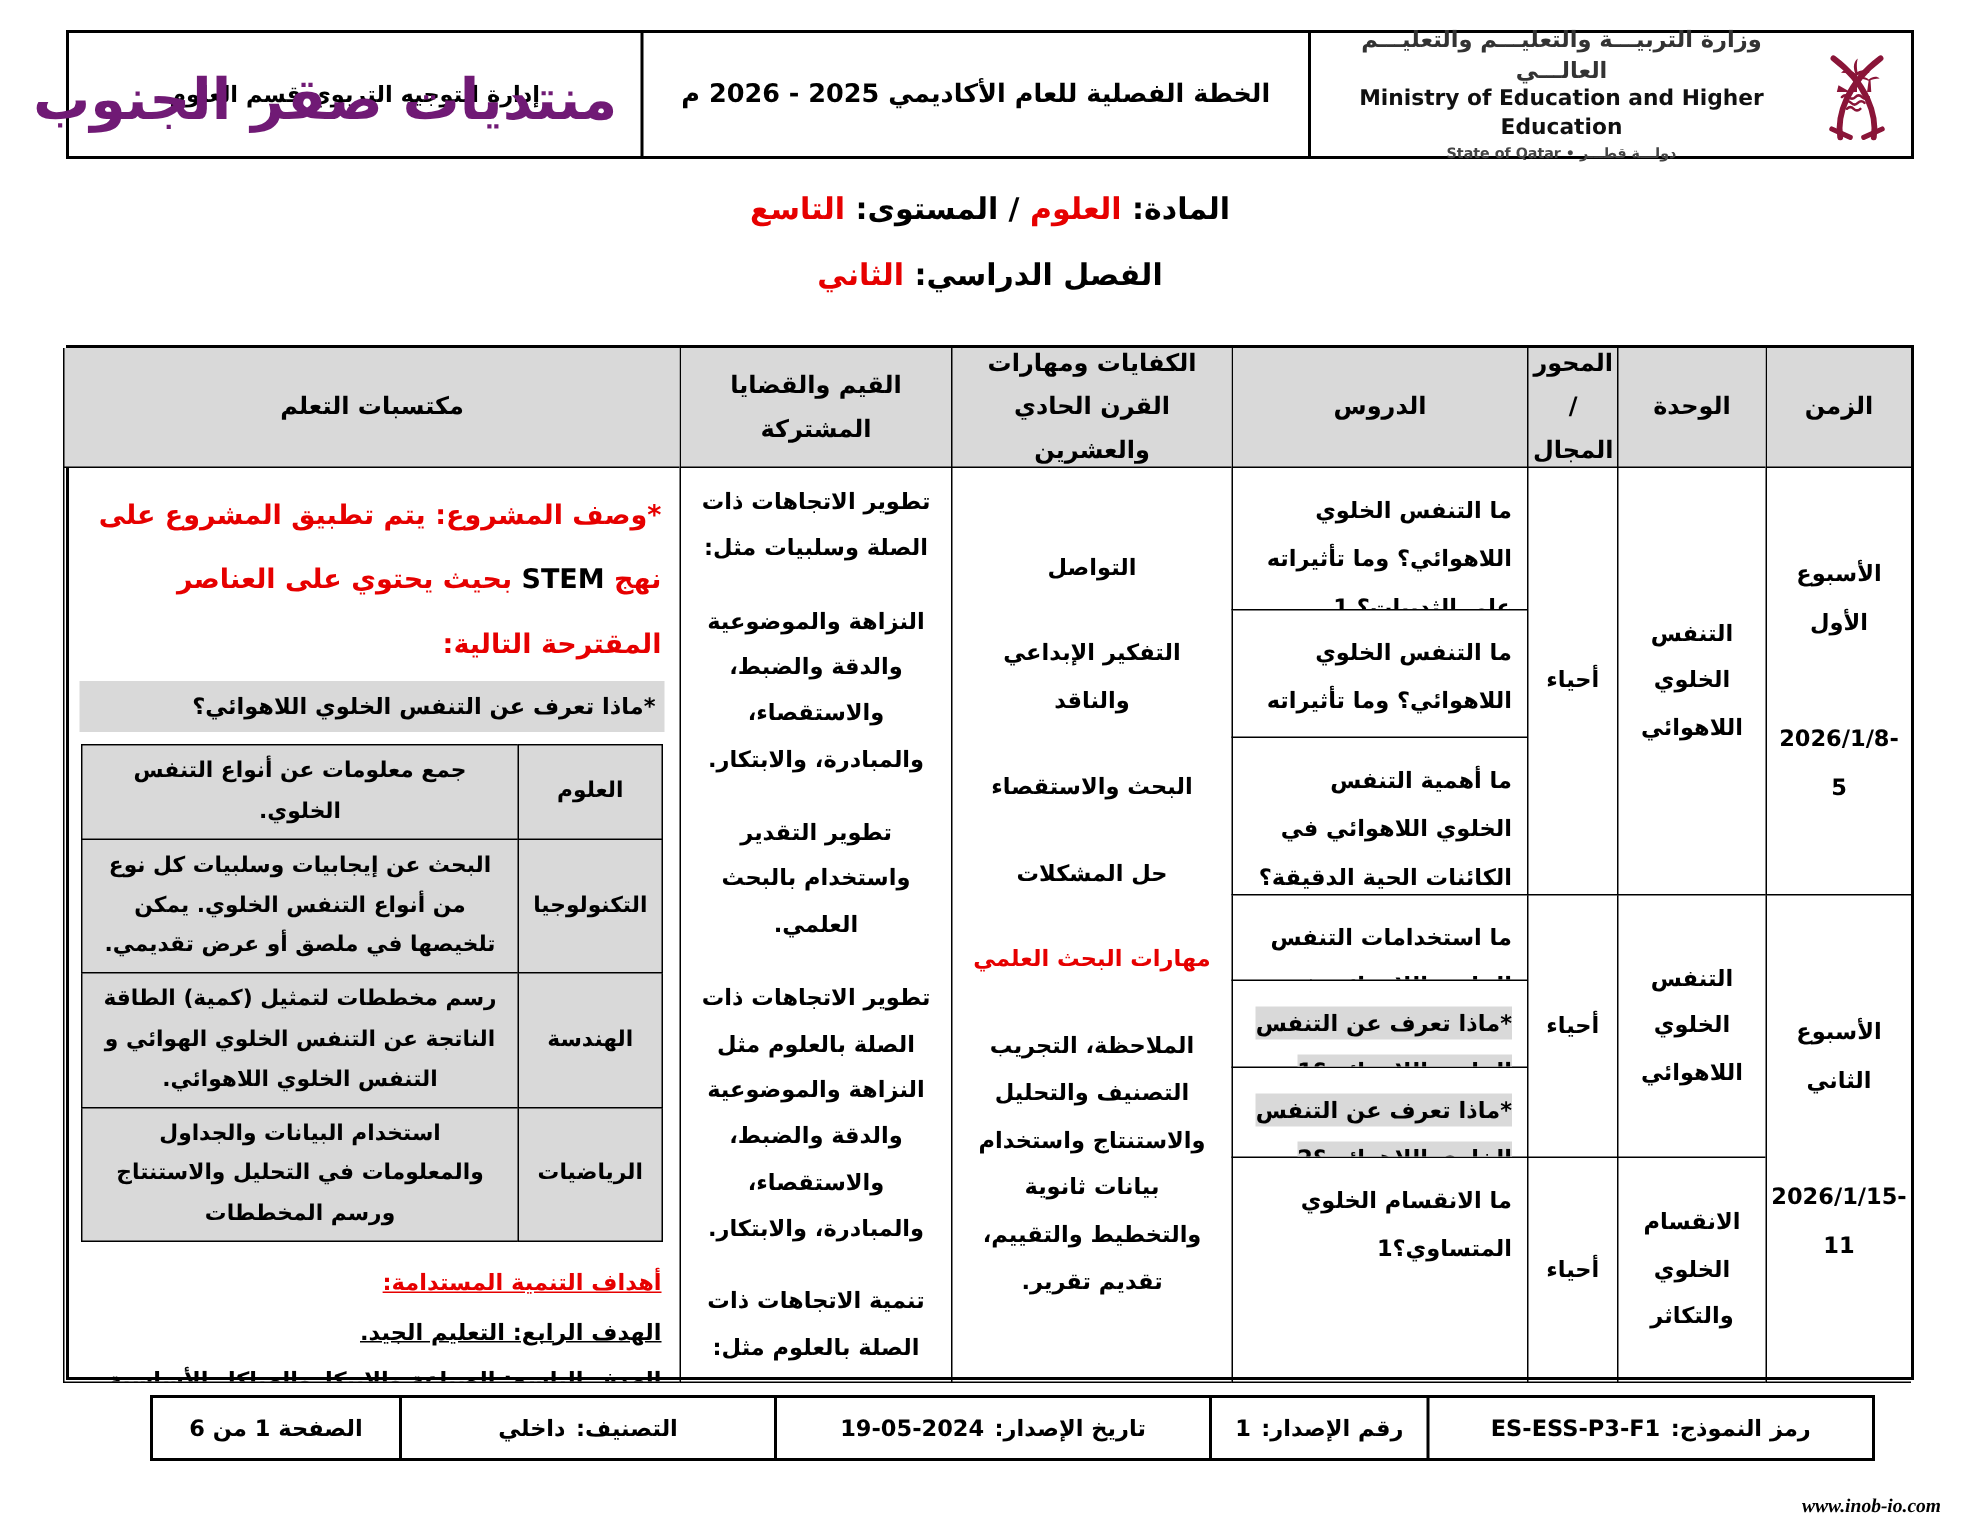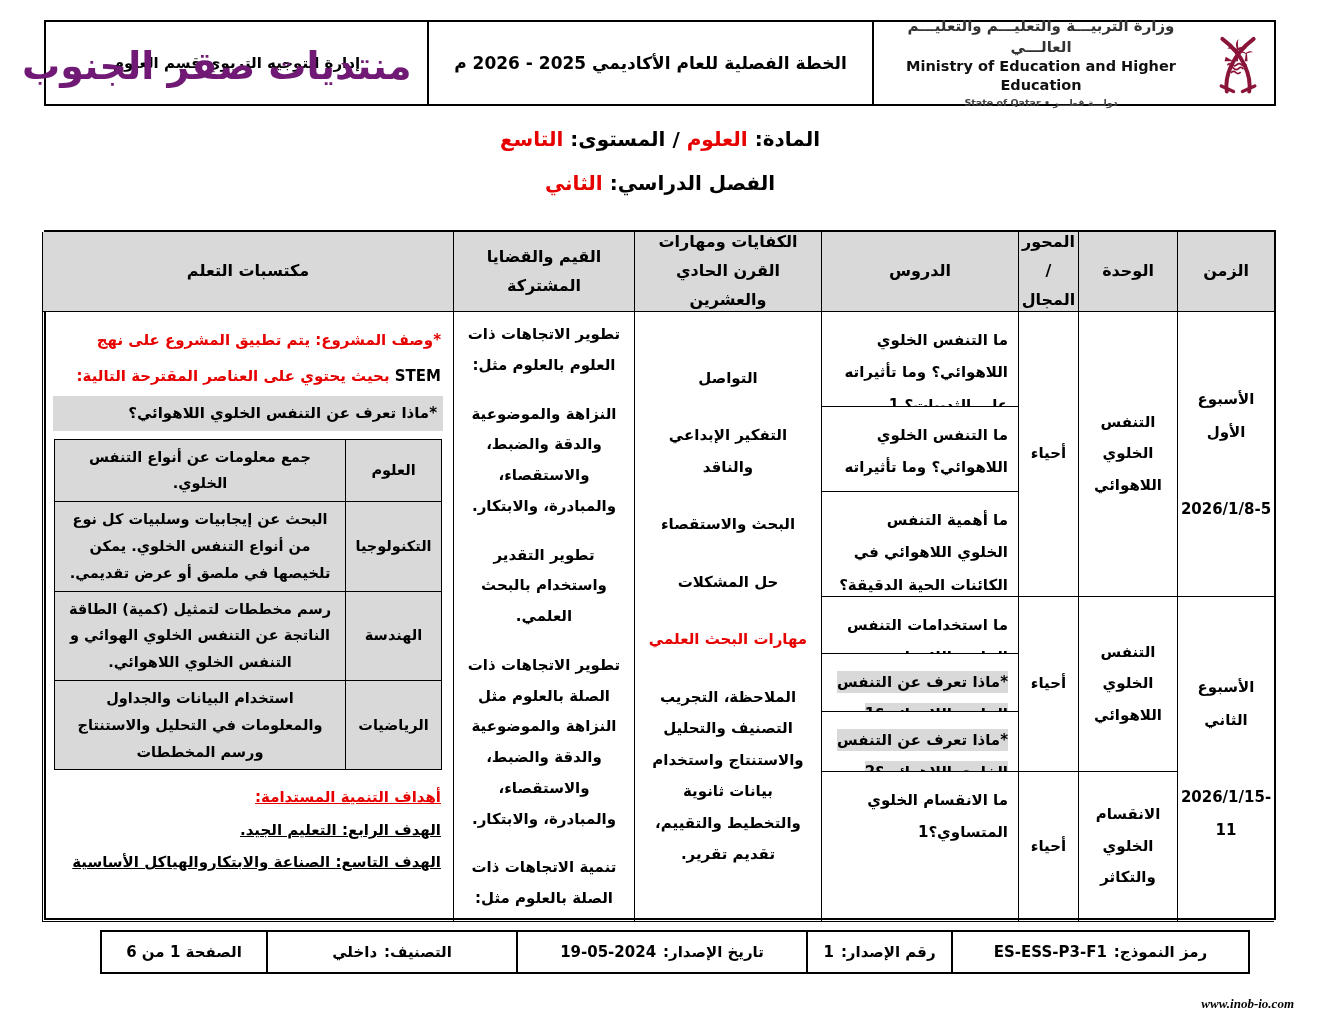--- a/index.html
+++ b/index.html
@@ -48,41 +48,41 @@
     position:absolute; top:230px; right:44px; width:1232px; height:690px;
     display:grid; direction:rtl;
     grid-template-columns:97px 99px 60px 197px 187px 181px 411px;
     grid-template-rows:80px 95px 85px 105px 57px 58px 60px 150px;
     border:2px solid #000; font-size:15px;
   }
   .c { border-left:1.3px solid #000; border-bottom:1.3px solid #000; overflow:hidden; }
   .th { background:#d9d9d9; display:flex; align-items:center; justify-content:center;
     text-align:center; line-height:1.8; padding:4px; font-size:16px; }
   .center { display:flex; flex-direction:column; align-items:center; justify-content:center;
-    text-align:center; line-height:2.1; padding:0;gap:44px; }
+    text-align:center; line-height:2.1; padding:16px;gap:44px; }
   .lesson { padding:12px 10px; text-align:right; line-height:2.15; }
   .hl { background:#d9d9d9; padding:2px 0; }
 
   
   .col1{grid-column:1}.col2{grid-column:2}.col3{grid-column:3}.col4{grid-column:4}
   .col5{grid-column:5}.col6{grid-column:6}.col7{grid-column:7}
   .r1{grid-row:1}.r2{grid-row:2}.r3{grid-row:3}.r4{grid-row:4}.r5{grid-row:5}
   .r6{grid-row:6}.r7{grid-row:7}.r8{grid-row:8}
   .span3{grid-row:2/span 3}.span3b{grid-row:5/span 3}.span4b{grid-row:5/span 4}
   .spanbody{grid-row:2/span 7}
 
   
   .valcol { display:flex; flex-direction:column; align-items:center; justify-content:center;
     gap:18px; text-align:center; line-height:2.05; padding:12px 8px; }
   .compcol { display:flex; flex-direction:column; align-items:center; justify-content:center;
     gap:26px; text-align:center; line-height:2.1; padding:23px 12px; }
 
   
   .outcomes { padding:10px 8px 8px; text-align:right; }
-  .proj { line-height:2.4; padding:0 4px; font-size:15px; }
+  .proj { line-height:2.4; padding:0 4px; font-size:18px; }
   .hl-line { background:#d9d9d9; padding:3px 6px; margin:2px 2px 8px; line-height:1.9; }
   .stem { width:calc(100% - 6px); margin:0 3px 10px; border-collapse:collapse; font-size:14.5px; }
   .stem td { border:1.3px solid #000; background:#d9d9d9; padding:4px 8px; line-height:1.85;
     text-align:center; }
   .stem .sl { width:96px; }
   .sdg-title { color:#e60000; text-decoration:underline; line-height:2.1; padding:2px 4px 0; }
   .sdg-goal { text-decoration:underline; line-height:2.15; padding:0 4px; }
 
   .time-line { line-height:2.2; }
 
@@ -196,21 +196,21 @@
     <div class="c compcol col5 spanbody">
       <div>التواصل</div>
       <div>التفكير الإبداعي والناقد</div>
       <div>البحث والاستقصاء</div>
       <div>حل المشكلات</div>
       <div class="red">مهارات البحث العلمي</div>
       <div>الملاحظة، التجريب التصنيف والتحليل والاستنتاج واستخدام بيانات ثانوية والتخطيط والتقييم، تقديم تقرير.</div>
     </div>
 
     <div class="c valcol col6 spanbody">
-      <div>تطوير الاتجاهات ذات العلوم بالعلوم مثل:</div>
+      <div>تطوير الاتجاهات ذات الصلة وسلبيات مثل:</div>
       <div>النزاهة والموضوعية والدقة والضبط، والاستقصاء، والمبادرة، والابتكار.</div>
       <div>تطوير التقدير واستخدام بالبحث العلمي.</div>
       <div>تطوير الاتجاهات ذات الصلة بالعلوم مثل النزاهة والموضوعية والدقة والضبط، والاستقصاء، والمبادرة، والابتكار.</div>
       <div>تنمية الاتجاهات ذات الصلة بالعلوم مثل:</div>
     </div>
 
     <div class="c outcomes col7 spanbody">
       <div class="proj">
         <span class="red">*وصف المشروع: يتم تطبيق المشروع على نهج</span>
         <span class="blk" dir="ltr">STEM</span>

